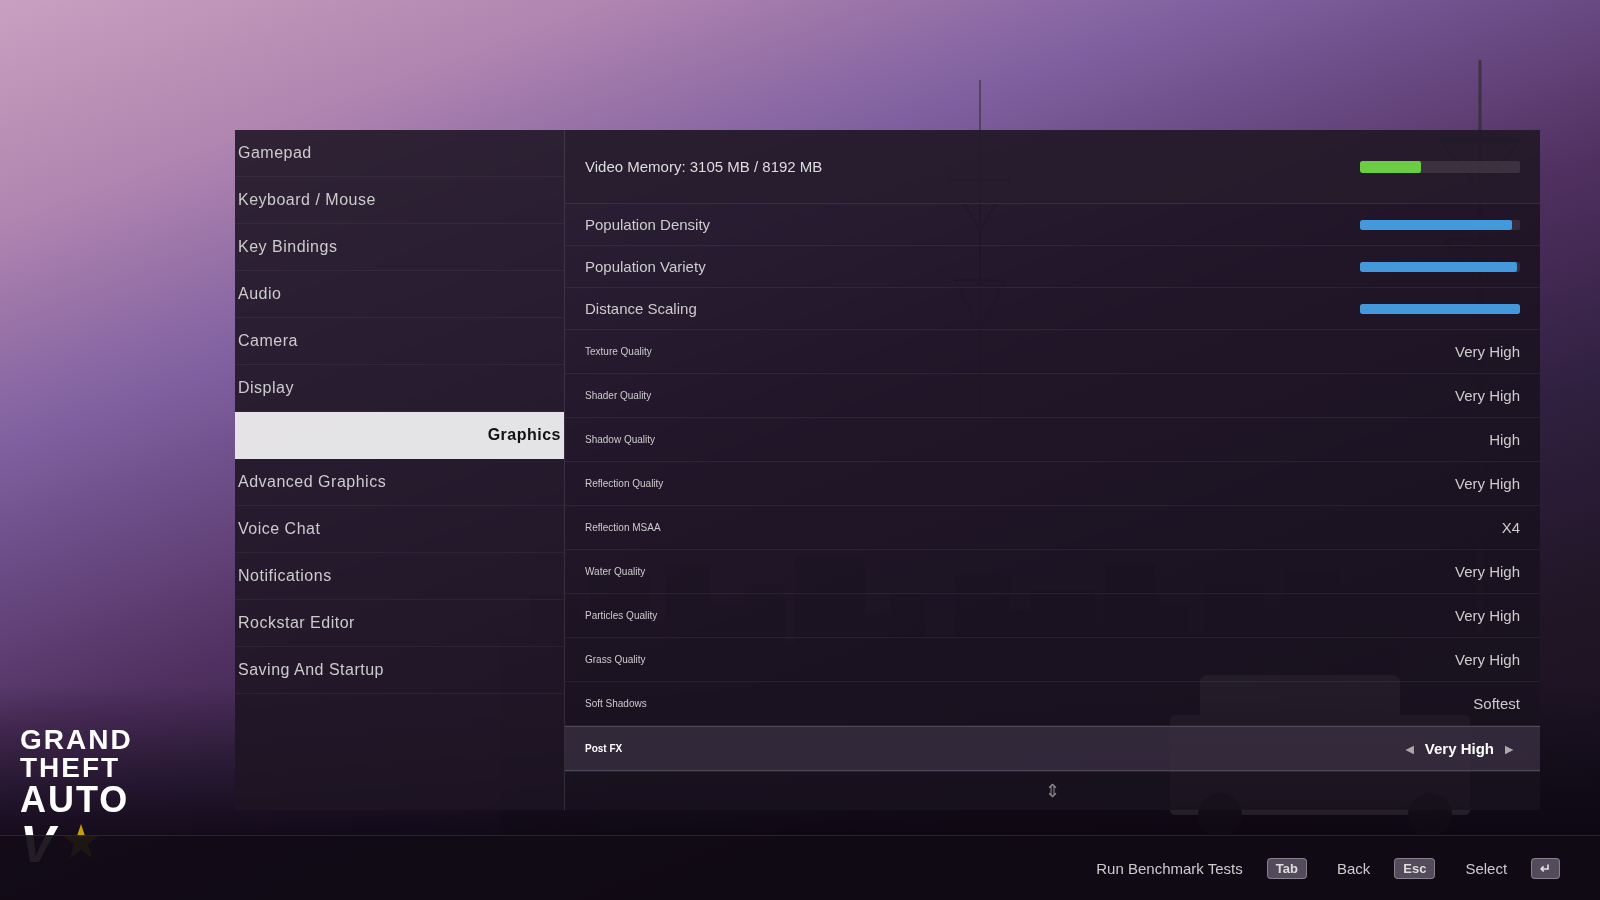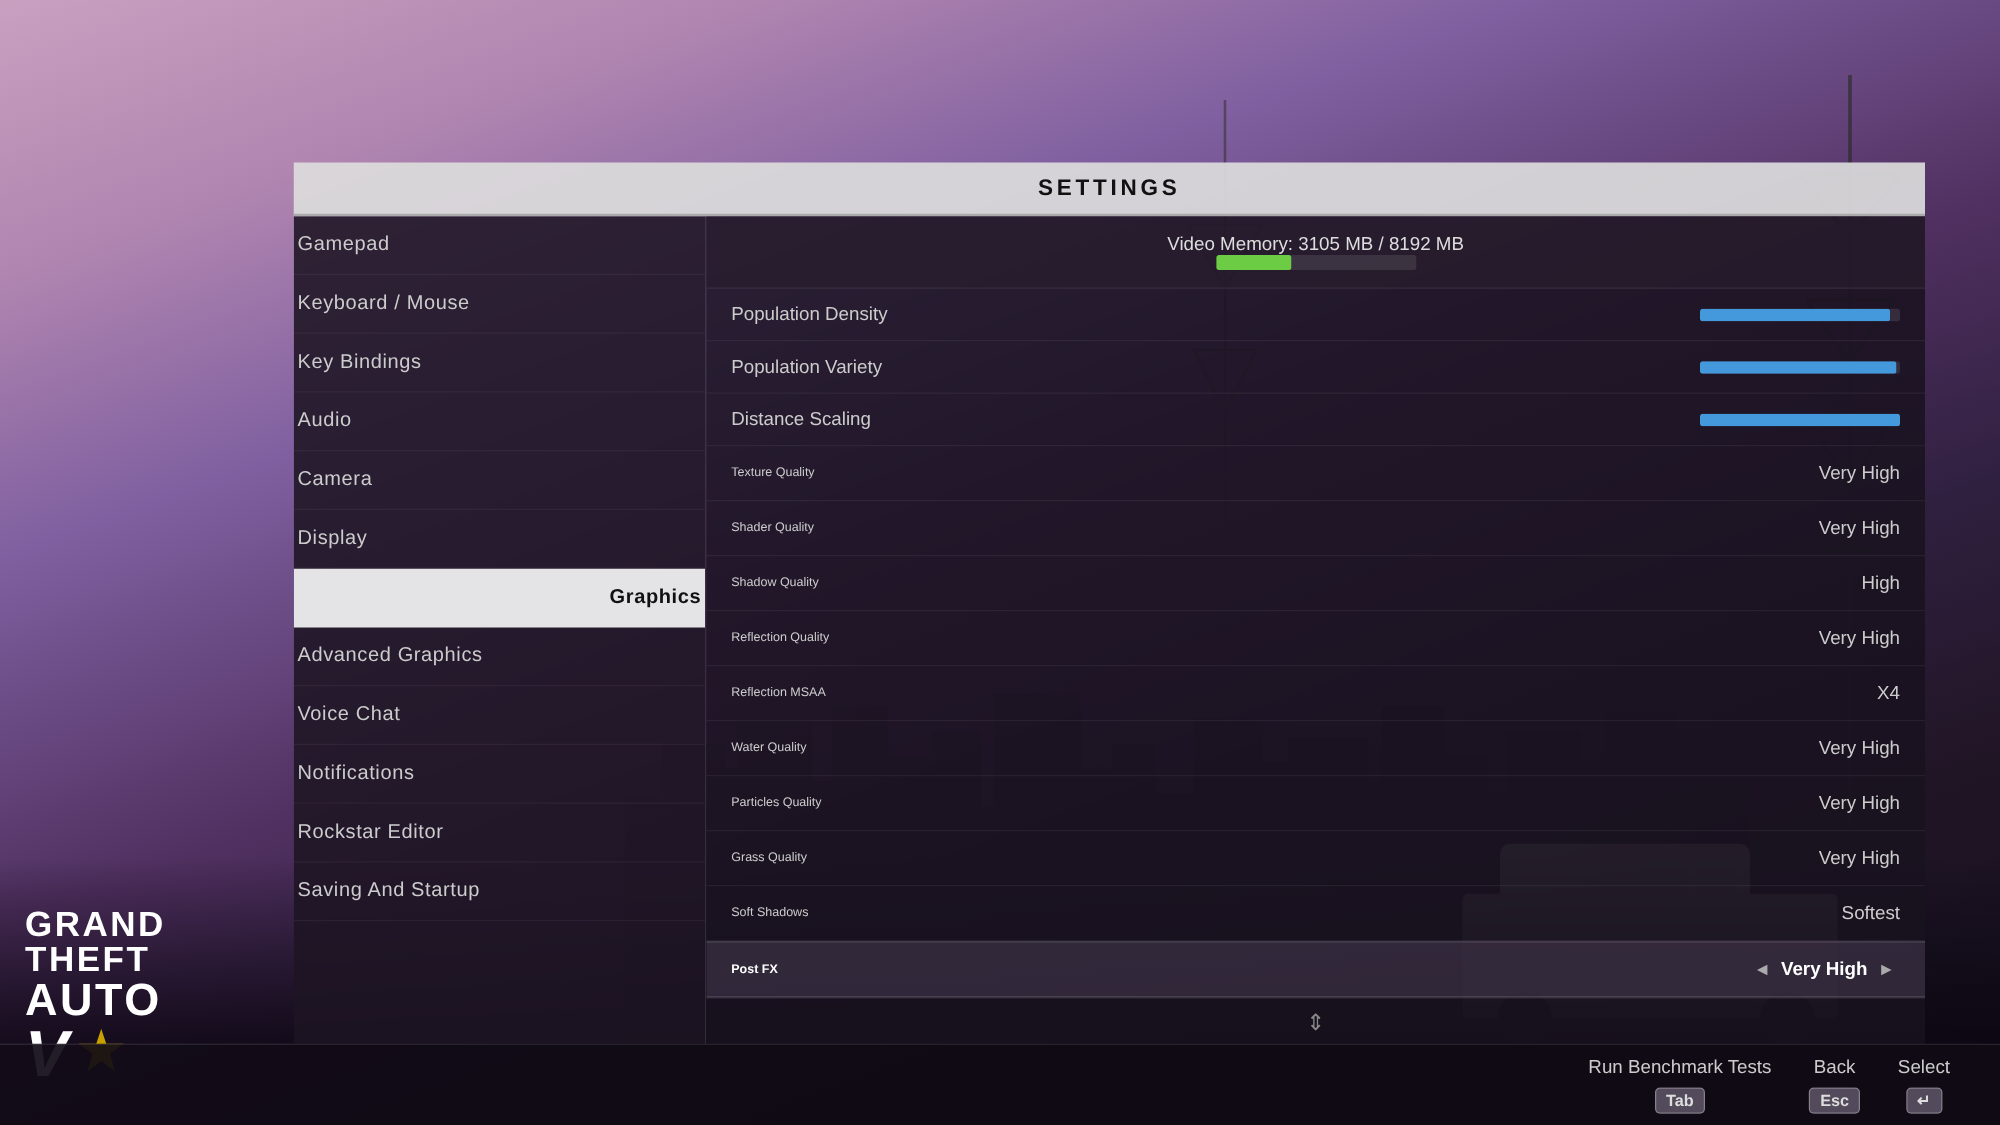--- a/index.html
+++ b/index.html
@@ -83,24 +83,23 @@
       flex: 1;
       background: rgba(25, 18, 30, 0.85);
       overflow-y: auto;
       padding: 0;
     }
 
     
     .video-memory-row {
       display: flex;
       align-items: center;
-      padding: 14px 20px;
+      padding: 28px 20px;
       border-bottom: 1px solid rgba(255,255,255,0.08);
       background: rgba(40, 30, 45, 0.6);
-      flex-direction: column;
     }
 
     .video-memory-label {
       color: #ddd;
       font-size: 15px;
       flex: 1;
     }
 
     .memory-bar-container {
       width: 160px;
@@ -213,24 +212,23 @@
       align-items: center;
       justify-content: flex-end;
       padding: 0 40px;
       gap: 30px;
       border-top: 1px solid rgba(255,255,255,0.1);
     }
 
     .bottom-action {
       display: flex;
       align-items: center;
-      gap: 8px;
+      gap: 24px;
       color: #ccc;
       font-size: 15px;
-      flex-direction: column;
     }
 
     .key-badge {
       background: rgba(100, 90, 110, 0.8);
       border: 1px solid rgba(255,255,255,0.3);
       border-radius: 4px;
       padding: 2px 8px;
       font-size: 13px;
       color: #ddd;
       font-weight: bold;
@@ -346,23 +344,20 @@
   <div style="display:flex;align-items:baseline;gap:4px;">
     <span style="font-size:52px;font-style:italic;font-weight:900;color:#fff;">V</span>
     <svg width="40" height="40" viewBox="0 0 40 40" style="margin-left:2px;">
       <polygon points="20,2 24,14 38,14 27,22 31,36 20,28 9,36 13,22 2,14 16,14" fill="#c8a000"></polygon>
     </svg>
   </div>
 </div>
 
 <div class="settings-panel-inner">
 
-  <div class="settings-title-bar">
-    <span>SETTINGS</span>
-  </div>
 
   <div class="settings-body">
 
     <div class="sidebar">
       <div class="sidebar-item">Gamepad</div>
       <div class="sidebar-item">Keyboard / Mouse</div>
       <div class="sidebar-item">Key Bindings</div>
       <div class="sidebar-item">Audio</div>
       <div class="sidebar-item">Camera</div>
       <div class="sidebar-item">Display</div>

